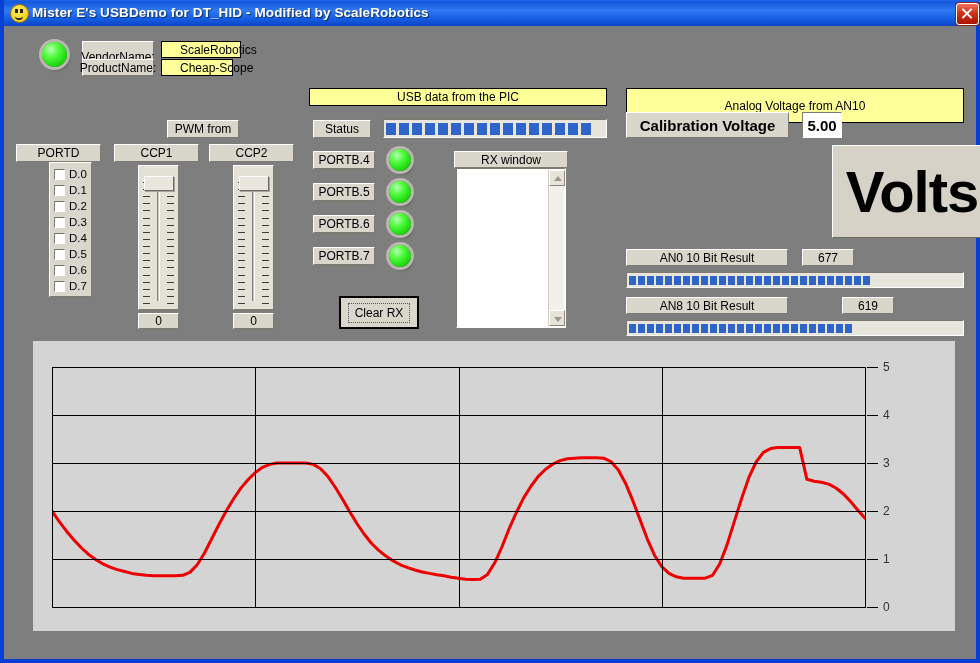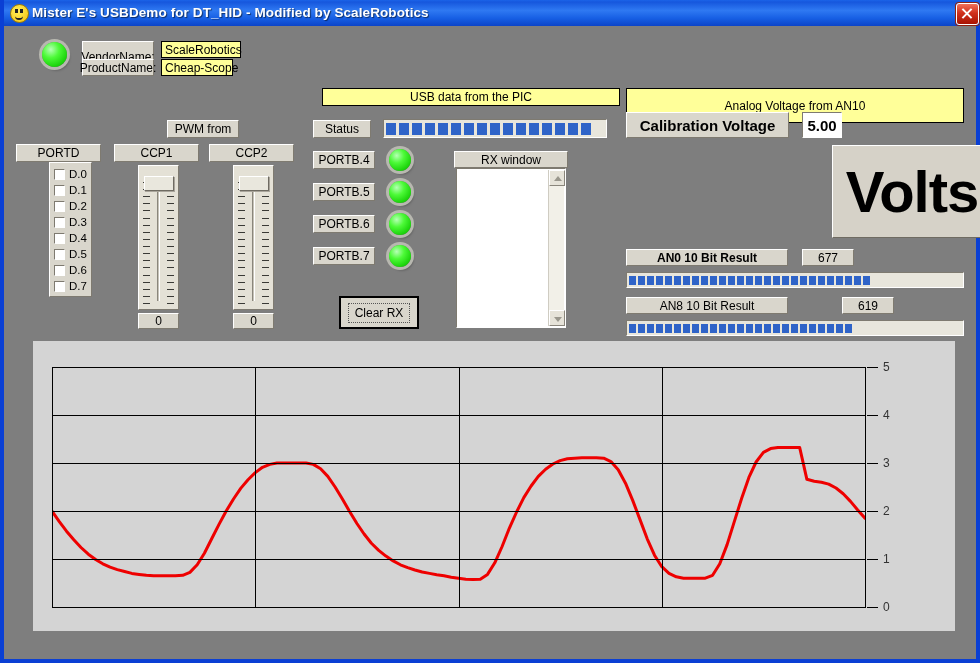--- a/index.html
+++ b/index.html
@@ -40,21 +40,21 @@
   .banner{box-sizing:border-box;background:#ffff99;border:1px solid #000;
        font-size:12px;color:#000;display:flex;align-items:center;
        justify-content:center;white-space:nowrap;}
   .field{box-sizing:border-box;background:#fff;
        border-top:1px solid #7e7a70;border-left:1px solid #7e7a70;
        border-right:1px solid #fff;border-bottom:1px solid #fff;
        font-size:12px;color:#000;display:flex;align-items:center;
        justify-content:center;}
   .yfield{box-sizing:border-box;background:#ffff99;border:1px solid #000;
        font-size:12px;color:#000;display:flex;align-items:center;
-       padding-left:3px;white-space:nowrap;}
+       padding-left:18px;white-space:nowrap;}
   .abs{position:absolute;}
 
   
   .led{position:absolute;border-radius:50%;
        background:radial-gradient(circle at 35% 30%,#b6ffb6 0%,#4dfa38 35%,#1fd60e 70%,#0f9b06 100%);
        box-shadow:0 0 0 3px #b8b8b0, 2px 3px 3px rgba(0,0,0,.35);}
 
   
   .pbar{box-sizing:border-box;background:#e8e6dc;
         border-top:1px solid #7e7a70;border-left:1px solid #7e7a70;
@@ -283,21 +283,21 @@
         <i style="top: 76.4706%;"></i>
         <i style="top: 82.3529%;"></i>
         <i style="top: 88.2353%;"></i>
         <i style="top: 94.1176%;"></i>
         <i style="top: 100%;"></i>
       </div>
     <div class="sthumb" style="top:10px;"></div>
   </div>
   <div class="lbl abs" style="left:229px;top:313px;width:41px;height:16px;">0</div>
 
-  <div class="banner abs" style="left:305px;top:88px;width:298px;height:18px;margin-left:13px;">USB data from the PIC</div>
+  <div class="banner abs" style="left:305px;top:88px;width:298px;height:18px;">USB data from the PIC</div>
 
   <div class="lbl abs" style="left:309px;top:120px;width:58px;height:18px;">Status</div>
   <div class="pbar abs" style="left:379px;top:119px;width:224px;height:19px;" id="status-bar">
       <span class="pseg" style="width: 10px; margin-right: 3px;"></span>
       <span class="pseg" style="width: 10px; margin-right: 3px;"></span>
       <span class="pseg" style="width: 10px; margin-right: 3px;"></span>
       <span class="pseg" style="width: 10px; margin-right: 3px;"></span>
       <span class="pseg" style="width: 10px; margin-right: 3px;"></span>
       <span class="pseg" style="width: 10px; margin-right: 3px;"></span>
       <span class="pseg" style="width: 10px; margin-right: 3px;"></span>
@@ -341,21 +341,21 @@
     <span class="inner">Clear RX</span>
   </div>
 
   <div class="banner abs" style="left:622px;top:88px;width:338px;height:35px;">Analog Voltage from AN10</div>
 
   <div class="lbl abs" style="left:622px;top:112px;width:163px;height:26px;font-size:15px;font-weight:bold;">Calibration Voltage</div>
   <div class="field abs" style="left:798px;top:112px;width:40px;height:26px;font-size:15px;font-weight:bold;">5.00</div>
 
   <div id="volt-unit">Volts</div>
 
-  <div class="lbl abs" style="left:622px;top:249px;width:162px;height:17px;font-weight:bold;">AN0 10 Bit Result</div>
+  <div class="lbl abs" style="left:622px;top:249px;width:162px;height:17px;">AN0 10 Bit Result</div>
   <div class="lbl abs" style="left:798px;top:249px;width:52px;height:17px;">677</div>
   <div class="pbar abs" style="left:622px;top:272px;width:338px;height:16px;" id="an0-bar">
       <span class="pseg" style="width: 7px; margin-right: 2px;"></span>
       <span class="pseg" style="width: 7px; margin-right: 2px;"></span>
       <span class="pseg" style="width: 7px; margin-right: 2px;"></span>
       <span class="pseg" style="width: 7px; margin-right: 2px;"></span>
       <span class="pseg" style="width: 7px; margin-right: 2px;"></span>
       <span class="pseg" style="width: 7px; margin-right: 2px;"></span>
       <span class="pseg" style="width: 7px; margin-right: 2px;"></span>
       <span class="pseg" style="width: 7px; margin-right: 2px;"></span>

